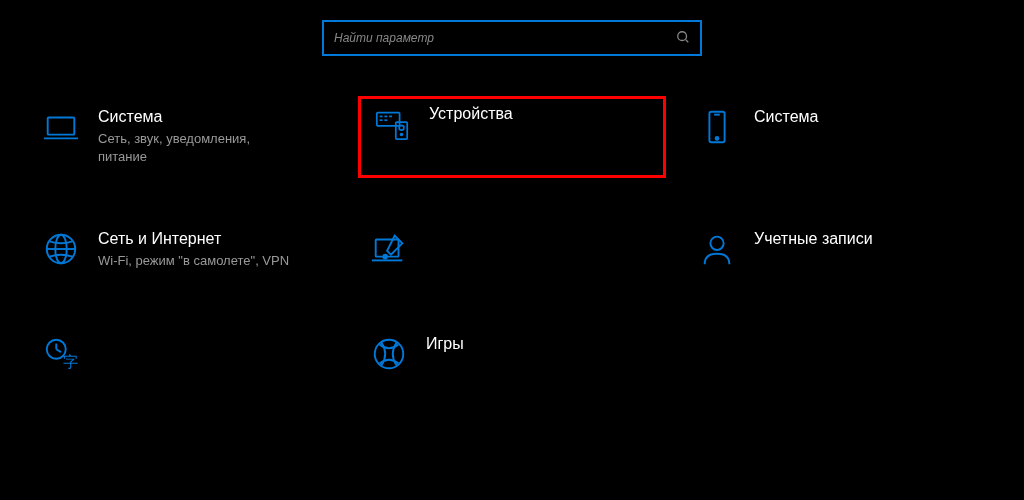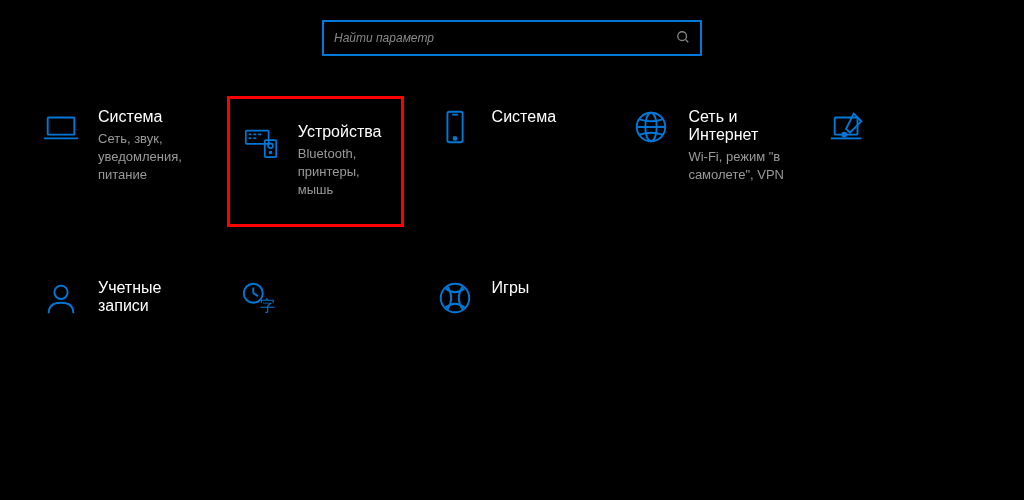--- a/index.html
+++ b/index.html
@@ -42,34 +42,34 @@
     .search-input::placeholder {
       color: #888;
       font-style: italic;
     }
     .search-icon {
       color: #888;
       font-size: 14px;
     }
     .categories {
       display: grid;
-      grid-template-columns: repeat(5, 1fr);
+      grid-template-columns: repeat(3, 1fr);
       gap: 40px 20px;
       padding: 0 30px;
     }
     .category {
       display: flex;
       align-items: flex-start;
       gap: 18px;
       padding: 12px;
       cursor: pointer;
     }
     .category.highlighted {
       border: 3px solid #ff0000;
-      padding: 24px 12px;
+      padding: 6px 12px;
     }
     .category-icon {
       width: 38px;
       height: 38px;
       flex-shrink: 0;
       color: #0078d7;
       display: flex;
       align-items: center;
       justify-content: center;
     }
@@ -133,21 +133,20 @@
         <line x1="17" y1="12" x2="20" y2="12"></line>
         <line x1="7" y1="16" x2="10" y2="16"></line>
         <line x1="12" y1="16" x2="15" y2="16"></line>
         <rect x="24" y="18" width="12" height="18" rx="1"></rect>
         <circle cx="30" cy="24" r="2.5"></circle>
         <circle cx="30" cy="31" r="1" fill="#0078d7"></circle>
       </svg>
     </div>
     <div class="category-text">
       <div class="category-title">Устройства</div>
-      <div class="category-desc">Bluetooth, принтеры, мышь</div>
     </div>
   </div>
 
   <div class="category">
     <div class="category-icon">
       <svg viewBox="0 0 40 40" fill="none" stroke="#0078d7" stroke-width="2">
         <rect x="12" y="4" width="16" height="32" rx="2"></rect>
         <line x1="17" y1="7" x2="23" y2="7"></line>
         <circle cx="20" cy="32" r="1.5" fill="#0078d7"></circle>
       </svg>

